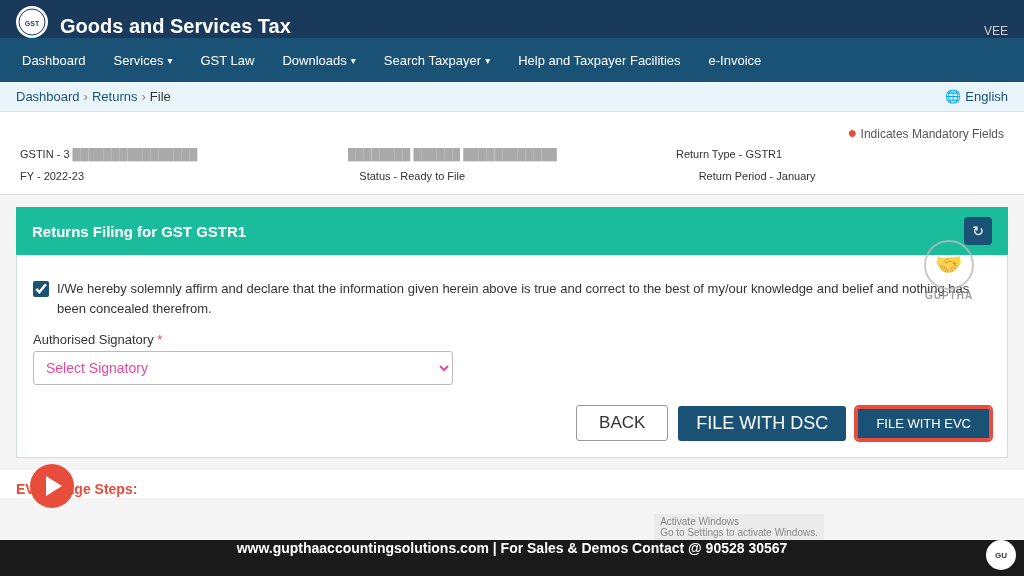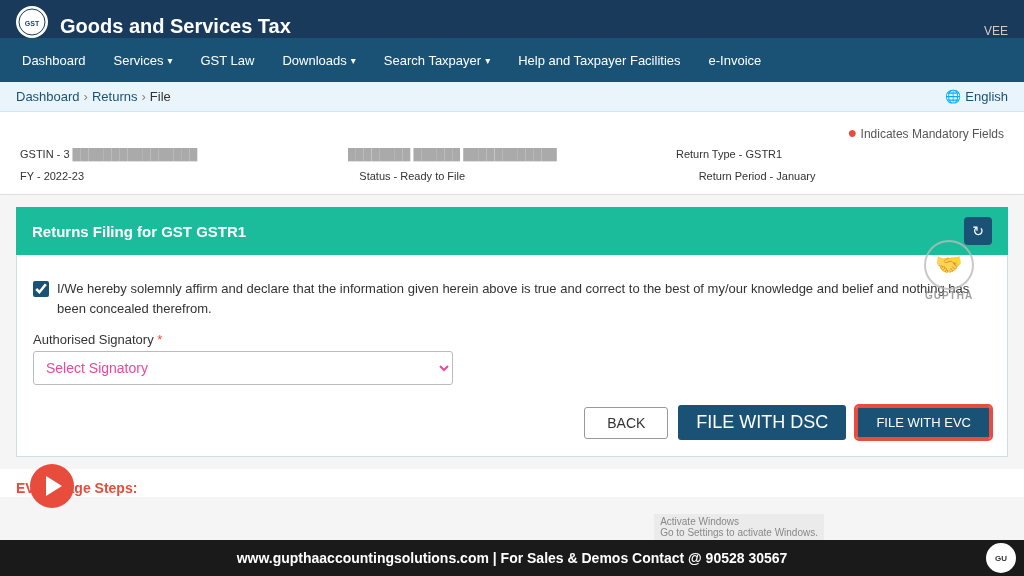--- a/index.html
+++ b/index.html
@@ -195,21 +195,21 @@
       justify-content: flex-end;
       align-items: center;
       gap: 10px;
       margin-top: 20px;
     }
     .btn-back {
       background: #fff;
       color: #333;
       border: 1px solid #999;
       padding: 7px 22px;
-      font-size: 14px;
+      font-size: 17px;
       border-radius: 3px;
       cursor: pointer;
     }
     .btn-dsc {
       background: #1a5276;
       color: #fff;
       border: none;
       padding: 7px 18px;
       font-size: 18px;
       border-radius: 3px;
@@ -239,21 +239,20 @@
 
     
     .bottom-bar {
       position: absolute;
       bottom: 0;
       left: 0;
       right: 0;
       background: #1a1a1a;
       height: 36px;
       display: flex;
-      align-items: center;
       justify-content: center;
       gap: 0;
     }
     .bottom-text {
       color: #fff;
       font-size: 14px;
       font-weight: bold;
     }
     .bottom-logo {
       position: absolute;

